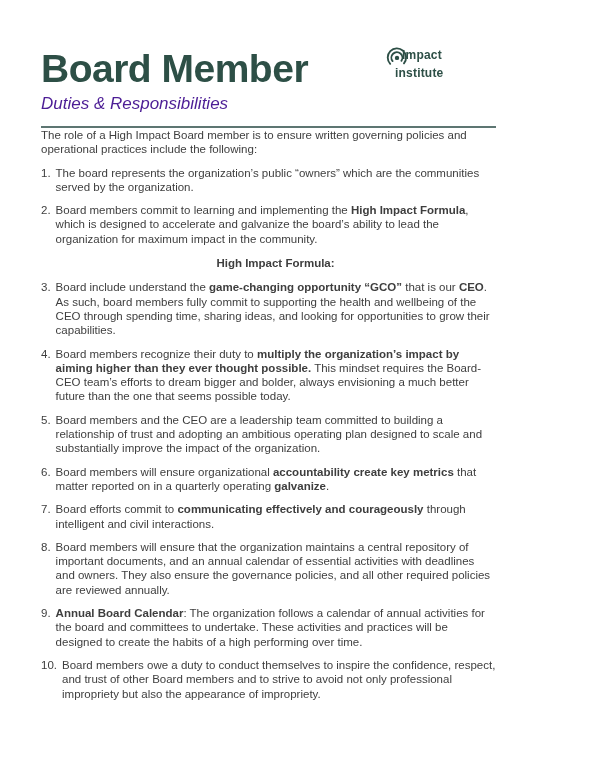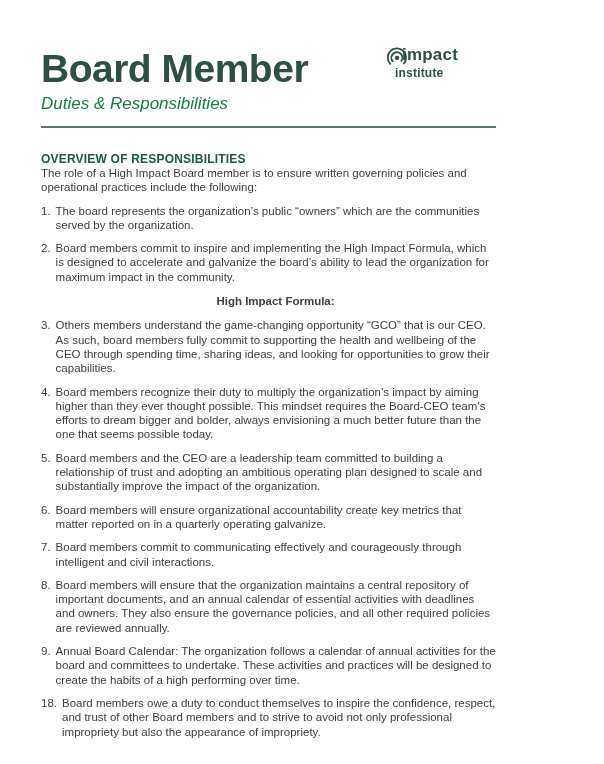--- a/index.html
+++ b/index.html
@@ -22,38 +22,38 @@
     font-size: 39px;
     font-weight: 700;
     letter-spacing: -0.5px;
     color: var(--brand, #2d4f46);
     line-height: 42px;
   }
   .page-subtitle {
     margin-top: 4px;
     font-size: 17px;
     font-style: italic;
-    color: #15803d;
+    color: #4c1d95;
     line-height: 20px;
   }
   .logo {
     position: absolute;
     top: -2px; right: 14px;
     width: 96px;
     color: var(--brand, #2d4f46);
   }
   .logo .ripple {
     position: absolute;
     left: 0px; top: 0px;
     width: 22px; height: 22px;
   }
   .logo .word1 {
     display: block;
     padding-left: 16px;
-    font-size: 17px; font-weight: 700; line-height: 18px;
+    font-size: 12px; font-weight: 700; line-height: 18px;
     letter-spacing: 0.2px;
   }
   .logo .word2 {
     display: block;
     padding-left: 9px;
     font-size: 12px; font-weight: 700; line-height: 18px;
     letter-spacing: 0.2px;
   }
   .divider {
     margin-top: 12px;
@@ -87,21 +87,21 @@
     white-space: nowrap;
   }
   .list-item .txt { flex: 1 1 auto; }
   .formula-block {
     margin: 10px 0 10px 14px;
     font-size: 11.5px;
     line-height: 14.3px;
     text-align: center;
   }
   .formula-heading { font-weight: 700; }
-  strong { font-weight: 400; }
+  strong { font-weight: 700; }
 </style>
 </head>
 <body style="--brand: #2d4f46; --section-teal: #1d564a; --divider: #5d7672; --body-text: #3e3e3e;">
 
 <div class="page">
 
   <div class="header">
     <div class="page-title">Board Member</div>
     <div class="page-subtitle">Duties &amp; Responsibilities</div>
 
@@ -111,73 +111,72 @@
         <path d="M 7.2 16.5 A 6 6 0 1 1 16.8 16.2" fill="none" stroke="#2d4f46" stroke-width="2" stroke-linecap="round"></path>
         <path d="M 4.6 19.5 A 10 10 0 1 1 19.6 19.0" fill="none" stroke="#2d4f46" stroke-width="2" stroke-linecap="round"></path>
       </svg>
       <span class="word1">impact</span>
       <span class="word2">institute</span>
     </div>
   </div>
 
   <hr class="divider">
 
-  <div class="section-heading">OVERVIEW OF RESPONSIBILITIES</div>
 
   <p class="intro">The role of a High Impact Board member is to ensure written governing policies and operational practices include the following:</p>
 
   <div class="list">
 
   <div class="list-item">
     <span class="num">1.</span>
     <span class="txt"><span>The board represents the organization’s public “owners” which are the communities served by the organization.</span></span>
   </div>
 
   <div class="list-item">
     <span class="num">2.</span>
-    <span class="txt"><span>Board members commit to inspire and implementing the </span><strong>High Impact Formula</strong><span>, which is designed to accelerate and galvanize the board’s ability to lead the organization for maximum impact in the community.</span></span>
+    <span class="txt"><span>Board members commit to learning and implementing the </span><strong>High Impact Formula</strong><span>, which is designed to accelerate and galvanize the board’s ability to lead the organization for maximum impact in the community.</span></span>
   </div>
 <div class="formula-block">
       <div class="formula-heading">High Impact Formula:</div>
     </div>
 
   <div class="list-item">
     <span class="num">3.</span>
-    <span class="txt"><span>Others members understand the </span><strong>game-changing opportunity “GCO”</strong><span> that is our </span><strong>CEO</strong><span>. As such, board members fully commit to supporting the health and wellbeing of the CEO through spending time, sharing ideas, and looking for opportunities to grow their capabilities.</span></span>
+    <span class="txt"><span>Board include understand the </span><strong>game-changing opportunity “GCO”</strong><span> that is our </span><strong>CEO</strong><span>. As such, board members fully commit to supporting the health and wellbeing of the CEO through spending time, sharing ideas, and looking for opportunities to grow their capabilities.</span></span>
   </div>
 
   <div class="list-item">
     <span class="num">4.</span>
     <span class="txt"><span>Board members recognize their duty to </span><strong>multiply the organization’s impact by aiming higher than they ever thought possible.</strong><span> This mindset requires the Board-CEO team’s efforts to dream bigger and bolder, always envisioning a much better future than the one that seems possible today.</span></span>
   </div>
 
   <div class="list-item">
     <span class="num">5.</span>
     <span class="txt"><span>Board members and the CEO are a leadership team committed to building a relationship of trust and adopting an ambitious operating plan designed to scale and substantially improve the impact of the organization.</span></span>
   </div>
 
   <div class="list-item">
     <span class="num">6.</span>
     <span class="txt"><span>Board members will ensure organizational </span><strong>accountability create key metrics</strong><span> that matter reported on in a quarterly operating </span><strong>galvanize</strong><span>.</span></span>
   </div>
 
   <div class="list-item">
     <span class="num">7.</span>
-    <span class="txt"><span>Board members commit to </span><strong>communicating effectively and courageously</strong><span> through intelligent and civil interactions.</span></span>
+    <span class="txt"><span>Board efforts commit to </span><strong>communicating effectively and courageously</strong><span> through intelligent and civil interactions.</span></span>
   </div>
 
   <div class="list-item">
     <span class="num">8.</span>
     <span class="txt"><span>Board members will ensure that the organization maintains a central repository of important documents, and an annual calendar of essential activities with deadlines and owners. They also ensure the governance policies, and all other required policies are reviewed annually.</span></span>
   </div>
 
   <div class="list-item">
     <span class="num">9.</span>
     <span class="txt"><strong>Annual Board Calendar</strong><span>: The organization follows a calendar of annual activities for the board and committees to undertake. These activities and practices will be designed to create the habits of a high performing over time.</span></span>
   </div>
 
   <div class="list-item">
-    <span class="num">18.</span>
+    <span class="num">10.</span>
     <span class="txt"><span>Board members owe a duty to conduct themselves to inspire the confidence, respect, and trust of other Board members and to strive to avoid not only professional impropriety but also the appearance of impropriety.</span></span>
   </div>
 </div>
 
 </div>
 
 </body></html>

